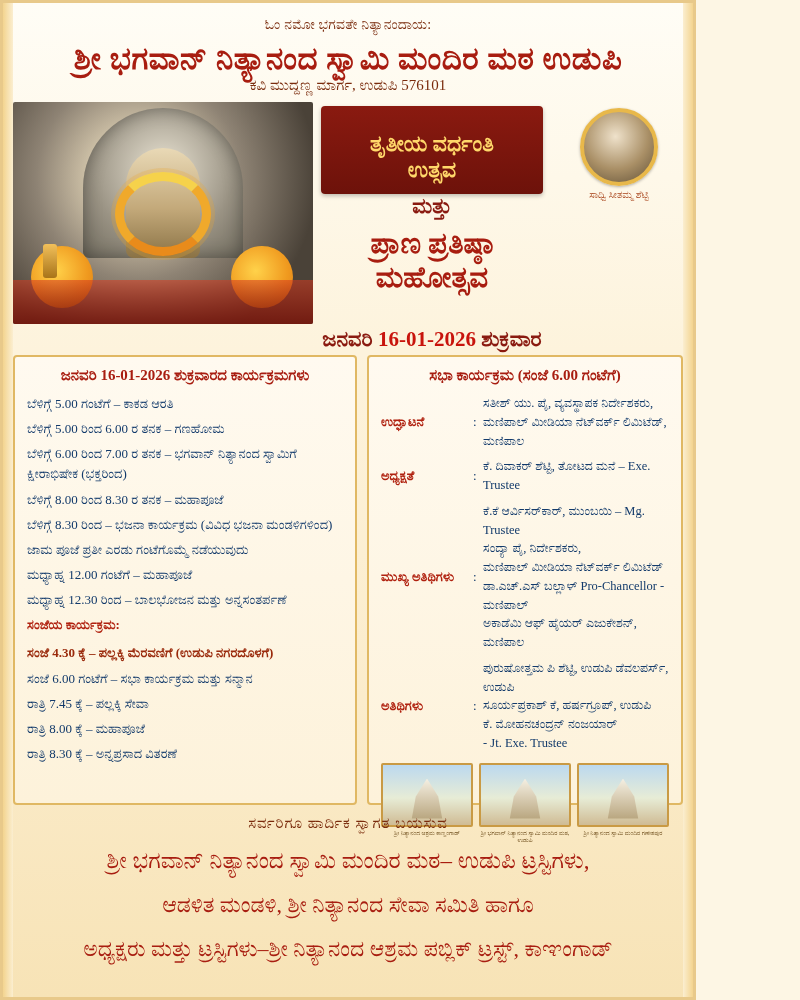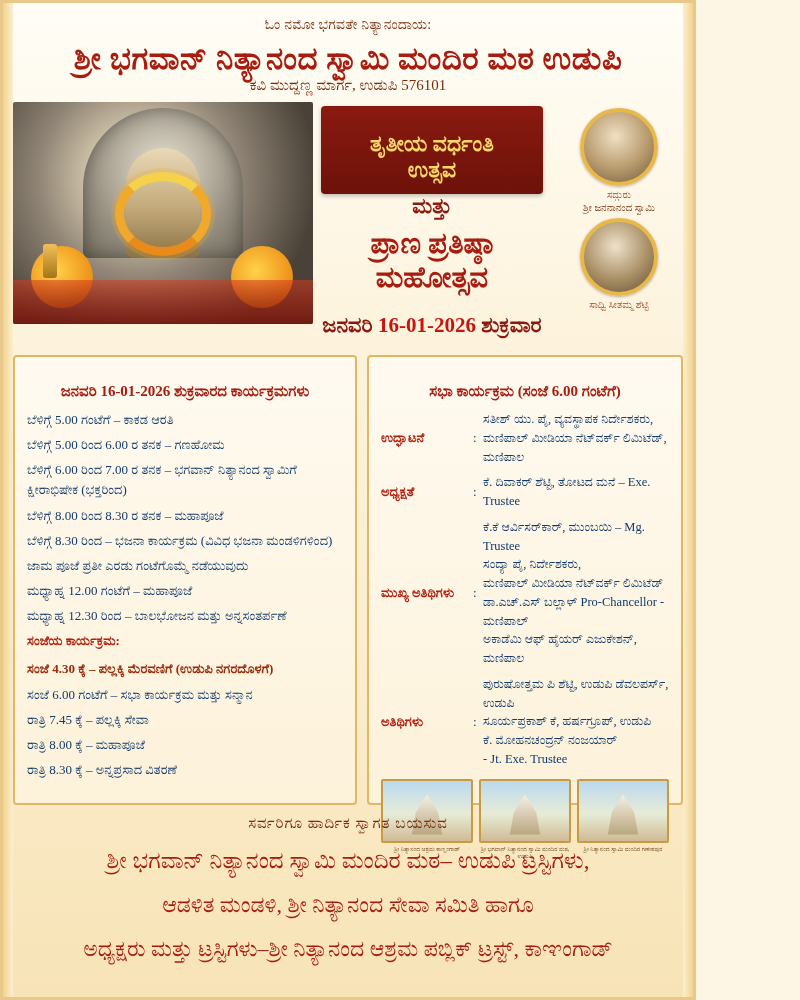--- a/index.html
+++ b/index.html
@@ -105,21 +105,21 @@
   .mattu {
     font-family:"Liberation Serif", serif;
     font-size: 21px; color:#8a1a10; font-weight:bold; 
   }
   .pran {
     font-family:"Liberation Serif", serif;
     font-size: 29px; color:#a81d10; font-weight:bold; margin-top:8px;
   }
   .date-line {
     font-family:"Liberation Serif", serif;
-    font-size: 21px; color:#8a1a10; font-weight:bold; margin-top:18px;
+    font-size: 21px; color:#8a1a10; font-weight:bold; margin-top:32px;
   }
   .date-line .num { color:#c8140d; }
 
   .portraits {
     position:absolute; right:12px; top:6px; width:124px; text-align:center;
   }
   .portrait-wrap { margin-bottom:4px; }
   .portrait {
     width: 78px; height:78px; border-radius:50%;
     margin:0 auto;
@@ -136,21 +136,21 @@
 
   
   .body-cols {
     position:absolute; left:10px; right:10px; top:352px; height:450px;
     display:flex; gap:10px;
   }
   .col {
     background: linear-gradient(180deg,#fffaf0,#fdf2da);
     border:2px solid #e0b863;
     border-radius:4px;
-    padding: 26px 12px;
+    padding: 10px 12px;
   }
   .col-left { width: 452px; }
   .col-right { flex:1; }
   .col-title {
     font-family:"Liberation Serif", serif;
     text-align:center; color:#a81d10; font-weight:bold;
     font-size: 15px; margin-bottom:10px;
   }
   .row {
     font-family:"Liberation Serif", serif;
@@ -230,27 +230,20 @@
       <div class="mattu">ಮತ್ತು</div>
       <div class="pran">ಪ್ರಾಣ ಪ್ರತಿಷ್ಠಾ ಮಹೋತ್ಸವ</div>
       <div class="date-line">
         <span>ಜನವರಿ</span>
         <span class="num">16-01-2026</span>
         <span>ಶುಕ್ರವಾರ</span>
       </div>
     </div>
 
     <div class="portraits">
-      <div class="portrait-wrap">
-        <div class="portrait"></div>
-        <div class="pcap">
-          <div class="l1">ಸದ್ಗುರು</div>
-          <div>ಶ್ರೀ ಜನನಾನಂದ ಸ್ವಾಮಿ</div>
-        </div>
-      </div>
       <div class="portrait-wrap">
         <div class="portrait p2"></div>
         <div class="pcap">
           <div class="l1">ಸಾಧ್ವಿ ಸೀತಮ್ಮ ಶೆಟ್ಟಿ</div>
         </div>
       </div>
     </div>
   </div>
 
   <div class="body-cols">

